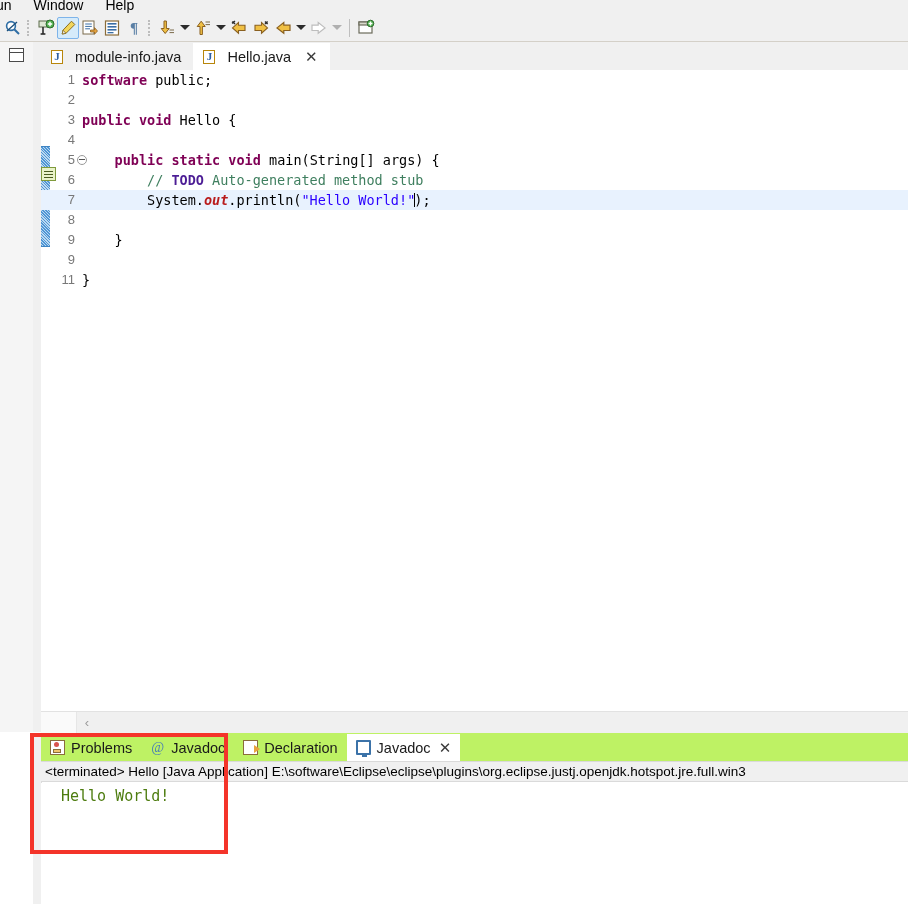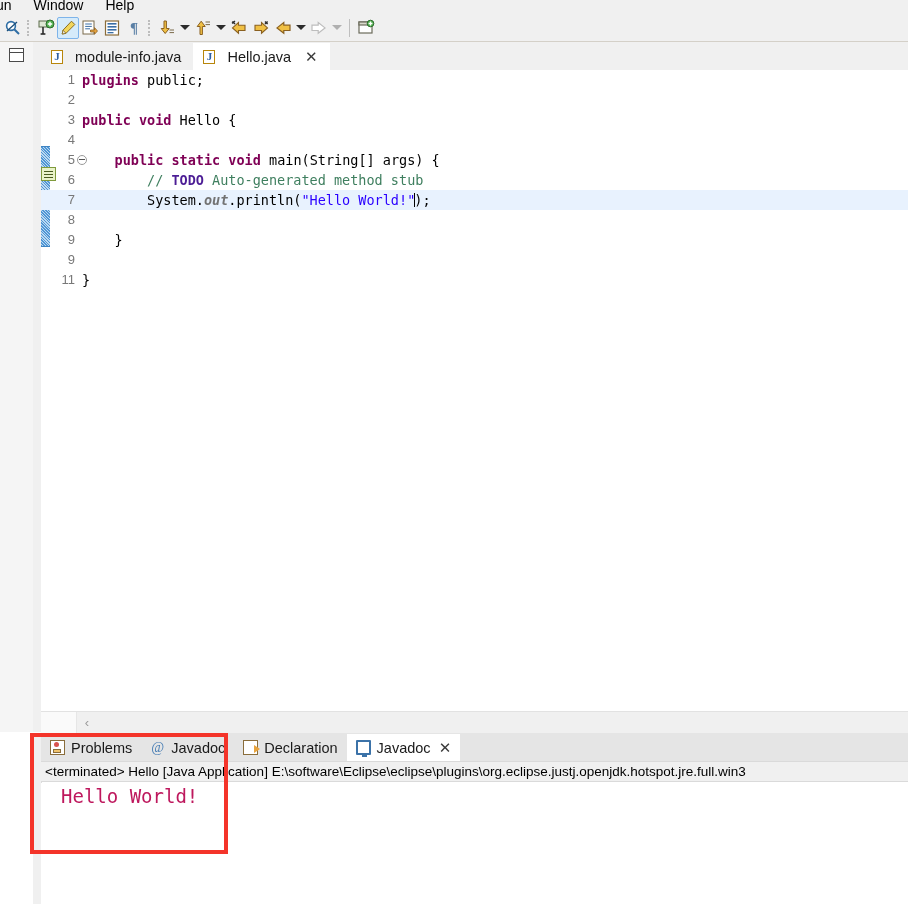--- a/index.html
+++ b/index.html
@@ -264,21 +264,21 @@
   }
   .ctext {
     position: absolute;
     left: 41px; top: 0;
   }
   .kw  { color: #7f0055; font-weight: bold; }
   .plain { color: #000000; }
   .cmt { color: #3f7f5f; }
   .todo { color: #4c1d95; font-weight: bold; }
   .str { color: #2a00ff; }
-  .stat { color: #737373; font-weight: bold; font-style: italic; }
+  .stat { color: #b91c1c; font-weight: bold; font-style: italic; }
   .caret {
     display: inline-block;
     width: 1px;
     height: 14px;
     background: #000;
     vertical-align: -2px;
     margin: 0 -1px;
   }
 
   
@@ -318,21 +318,21 @@
     position: absolute;
     left: 0; top: 0;
     width: 8px; height: 171px;
     background: #f0f0f0;
     border-right: 1px solid #dcdcdc;
   }
   .bp-tabs {
     position: absolute;
     left: 8px; top: 0;
     width: 867px; height: 28px;
-    background: #e5e5e5;
+    background: #bef264;
     display: flex;
     align-items: flex-end;
   }
   .btab {
     height: 27px;
     display: flex;
     align-items: center;
     gap: 6px;
     padding: 0 9px;
     font-size: 14.5px;
@@ -422,23 +422,23 @@
     position: absolute;
     left: 8px; top: 50px;
     width: 867px;
     height: 121px;
     background: #ffffff;
     padding: 4px 0 0 4px;
     box-sizing: border-box;
   }
   .console-line {
     font-family: "DejaVu Sans Mono", monospace;
-    font-size: 19px;
+    font-size: 15px;
     line-height: 19px;
-    color: #be185d;
+    color: #4d7c0f;
     white-space: pre;
     padding-left: 16px;
   }
 
   
   .annot-box {
     position: absolute;
     left: 30px;
     top: 733px;
     width: 198px;
@@ -602,21 +602,21 @@
       <span class="tab-close">✕</span>
     </div>
   </div>
 
   <div class="code-pane">
     <div class="gutter">
       <div class="change-bar"></div>
       <div class="task-icon"></div>
     </div>
     <div class="codelines" id="codelines">
-        <div class="cline"><span class="lnum">1</span><span class="ctext"><span class="kw">plugins</span><span class="plain"> public;</span></span></div>
+        <div class="cline"><span class="lnum">1</span><span class="ctext"><span class="kw">software</span><span class="plain"> public;</span></span></div>
         <div class="cline"><span class="lnum">2</span><span class="ctext"></span></div>
         <div class="cline"><span class="lnum">3</span><span class="ctext"><span class="kw">public</span><span class="plain"> </span><span class="kw">void</span><span class="plain"> Hello {</span></span></div>
         <div class="cline"><span class="lnum">4</span><span class="ctext"></span></div>
         <div class="cline"><span class="lnum">5</span><span class="fold"></span><span class="ctext"><span class="plain">    </span><span class="kw">public</span><span class="plain"> </span><span class="kw">static</span><span class="plain"> </span><span class="kw">void</span><span class="plain"> main(String[] args) {</span></span></div>
         <div class="cline"><span class="lnum">6</span><span class="ctext"><span class="plain">        </span><span class="cmt">// </span><span class="todo">TODO</span><span class="cmt"> Auto-generated method stub</span></span></div>
         <div class="cline highlight"><span class="lnum">7</span><span class="ctext"><span class="plain">        System.</span><span class="stat">out</span><span class="plain">.println(</span><span class="str">"Hello World!"</span><span class="caret"></span><span class="plain">);</span></span></div>
         <div class="cline"><span class="lnum">8</span><span class="ctext"></span></div>
         <div class="cline"><span class="lnum">9</span><span class="ctext"><span class="plain">    }</span></span></div>
         <div class="cline"><span class="lnum">9</span><span class="ctext"></span></div>
         <div class="cline"><span class="lnum">11</span><span class="ctext"><span class="plain">}</span></span></div>

